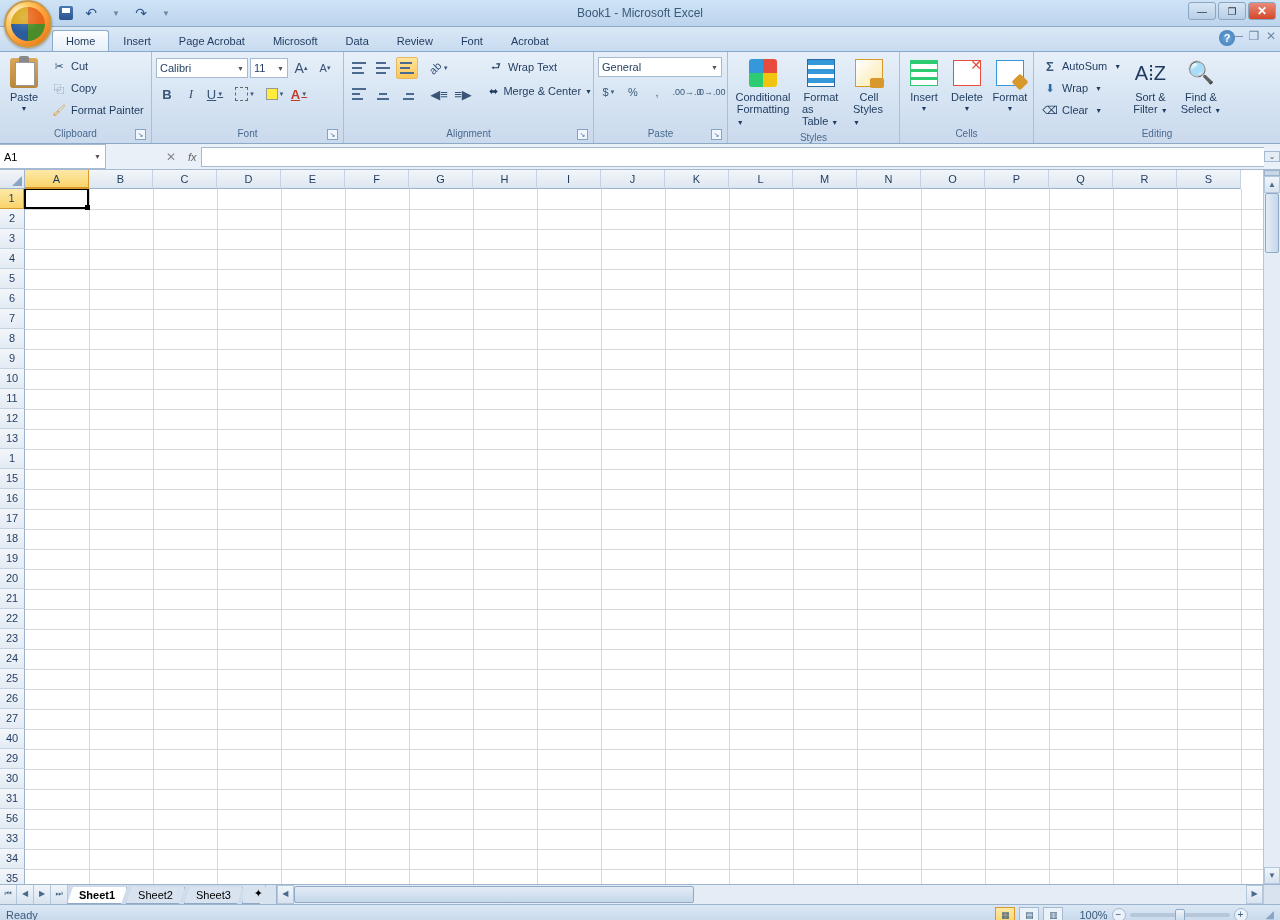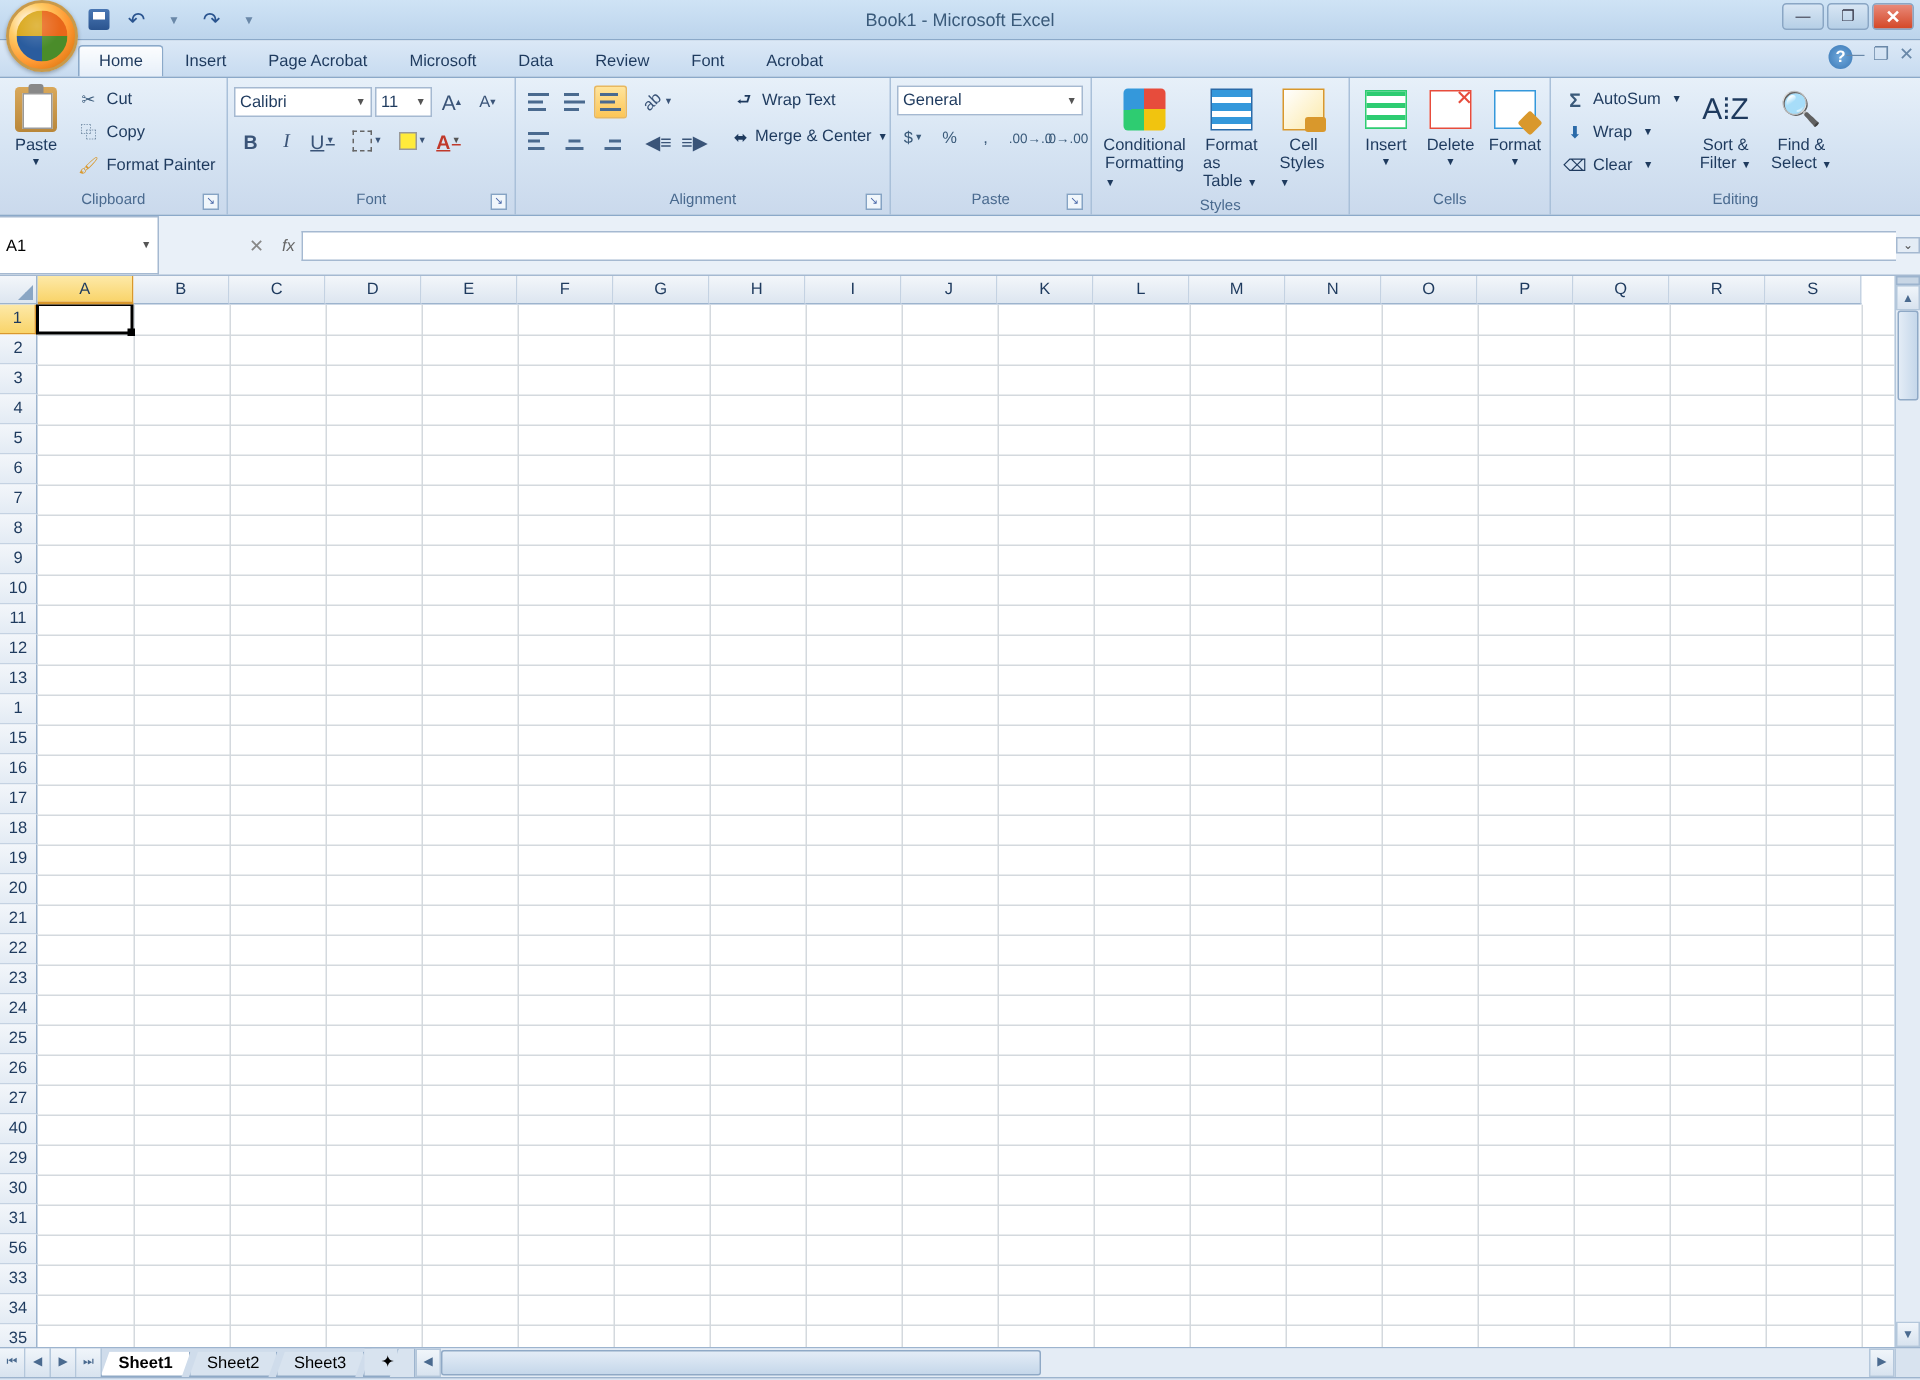--- a/index.html
+++ b/index.html
@@ -43,21 +43,21 @@
 .vstack { display:flex; flex-direction:column; gap:2px; }
 .hstack { display:flex; gap:2px; align-items:center; }
 .combo { height:20px; background:#fff; border:1px solid #a5b9d1; font-size:11px; padding:0 3px; color:#1e3a5e; display:flex; align-items:center; justify-content:space-between; }
 .combo .arr { font-size:7px; color:#555; margin-left:4px; }
 .icon-btn { width:22px; height:22px; border:1px solid transparent; border-radius:2px; display:flex; align-items:center; justify-content:center; font-size:13px; color:#3a5478; }
 .icon-btn .arr { font-size:6px; margin-left:1px; }
 .icon-btn.selected { background:linear-gradient(#ffe49c,#fdc656); border-color:#e8b860; }
 .sep-v { width:1px; height:48px; background:#a9c0d9; margin:2px 2px 0; }
 
 
-.formula-bar { height:40px; display:flex; border-bottom:1px solid #a5b9d1; background:#e9f0f8; }
+.formula-bar { height:26px; display:flex; border-bottom:1px solid #a5b9d1; background:#e9f0f8; }
 .name-box { width:106px; background:#fff; border:1px solid #a5b9d1; border-left:none; font-size:11px; padding:2px 4px; display:flex; align-items:center; justify-content:space-between;}
 .name-box .arr { font-size:7px; color:#555; }
 .fx-area { display:flex; align-items:center; flex:1; }
 .fx-btn { width:26px; height:20px; display:flex; align-items:center; justify-content:center; color:#888; font-size:12px; }
 .fx-label { font-style:italic; font-size:11px; color:#666; margin:0 4px; }
 .fx-input { flex:1; height:20px; background:#fff; border:1px solid #a5b9d1; border-right:none; }
 .fx-expand { width:16px; font-size:8px; text-align:center; color:#555; border:1px solid #a5b9d1; background:#e4ecf5;}
 
 
 .grid-area { position:relative; height:714px; display:flex; }

